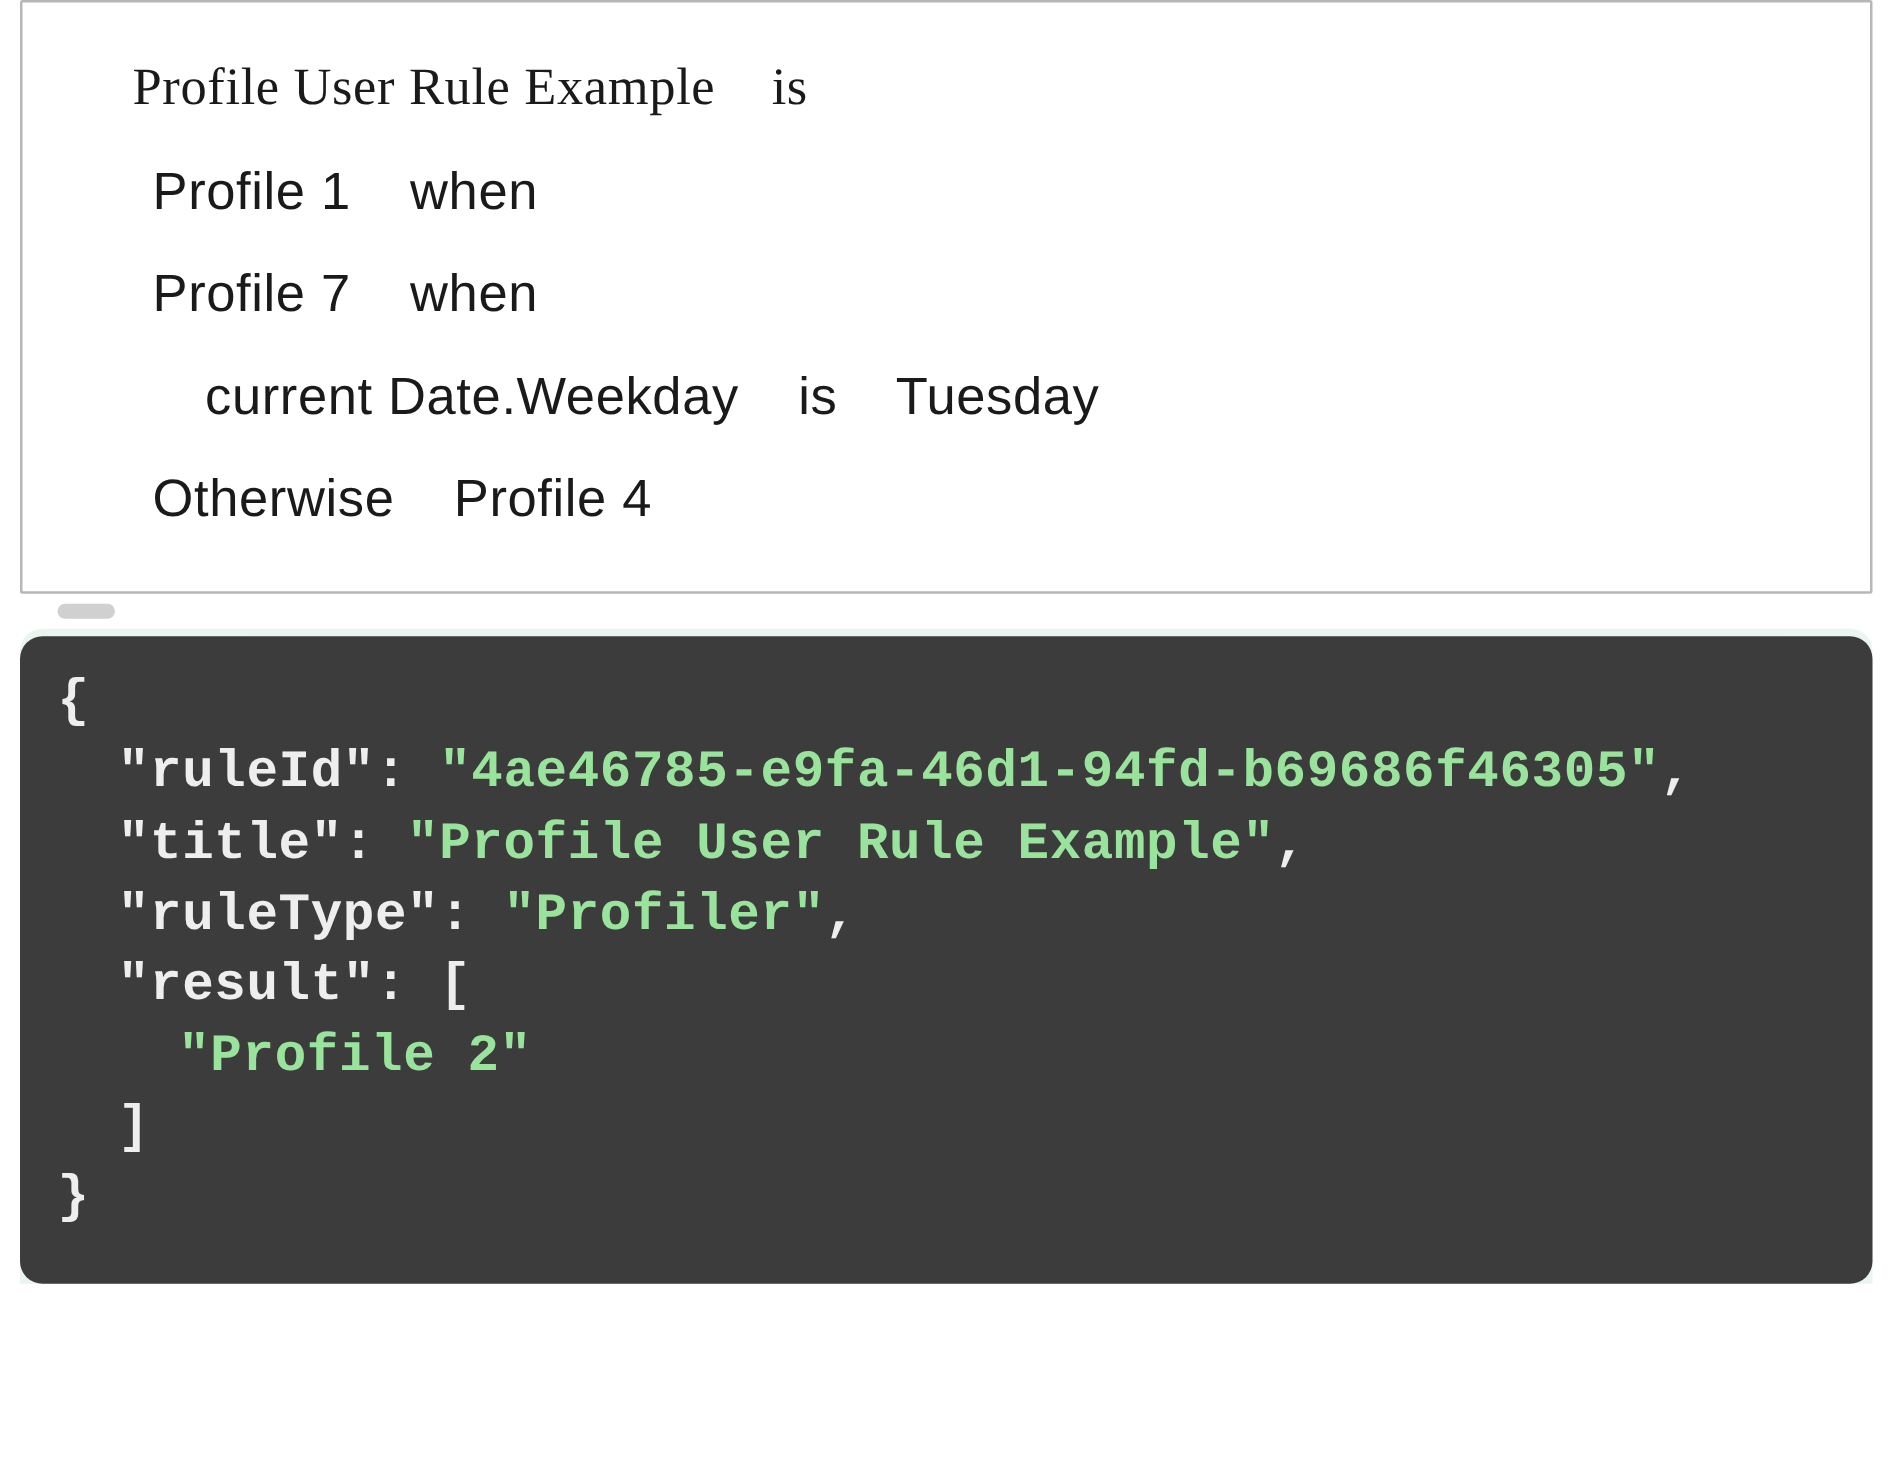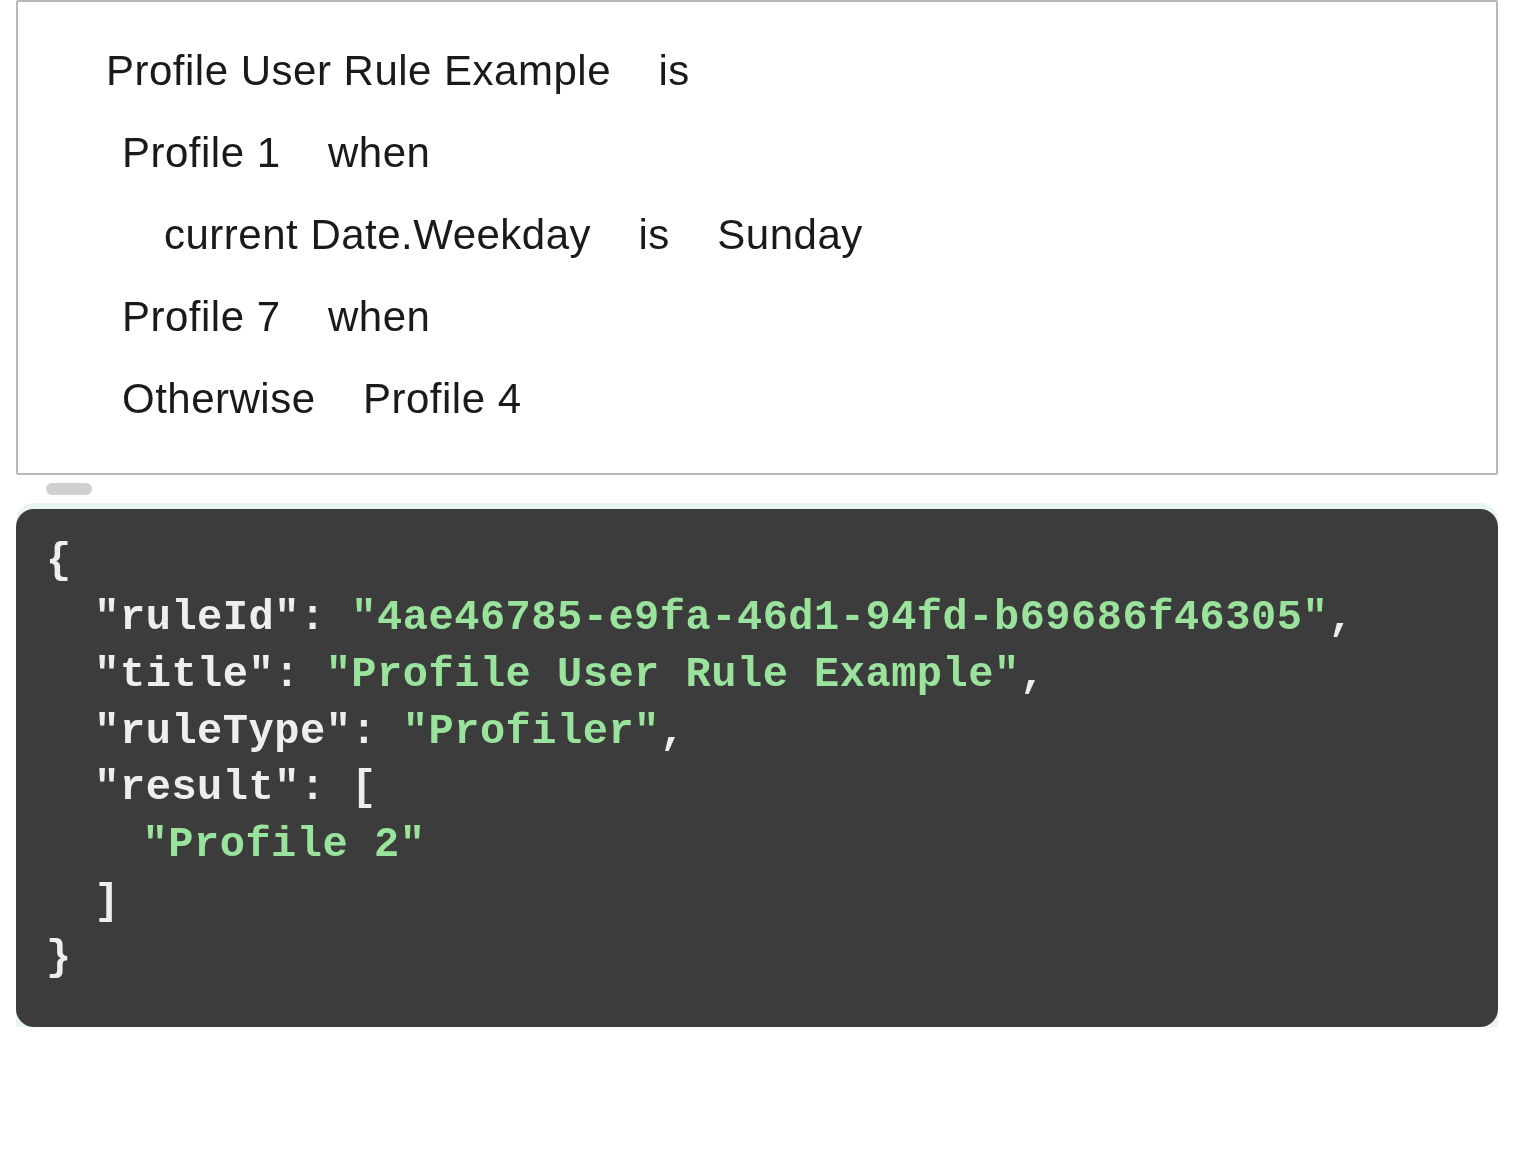--- a/index.html
+++ b/index.html
@@ -20,21 +20,21 @@
   .rule-box {
     border: 2px solid #b7b7b7;
     border-radius: 2px;
     background: #ffffff;
     padding: 28px 40px 34px 88px;
     font-size: 42px;
     line-height: 1.95;
     color: #1a1a1a;
     letter-spacing: 0.5px;
   }
-  .rule-box .line1 { margin-left: 0; }
+  .rule-box .line1 { margin-left: 0; font-family: Liberation Serif, serif; }
   .rule-box .line2 { margin-left: 16px; }
   .rule-box .line3 { margin-left: 58px; }
   .rule-box .gap-med { display: inline-block; width: 0.55em; }
 
   
   .handle-row {
     height: 28px;
     position: relative;
   }
   .handle {
@@ -82,32 +82,32 @@
       <span>Profile User Rule Example</span>
       <span class="gap-med"></span>
       <span>is</span>
     </div>
 
     <div class="line2">
       <span>Profile 1</span>
       <span class="gap-med"></span>
       <span>when</span>
     </div>
+
+    <div class="line2">
+      <span>Profile 7</span>
+      <span class="gap-med"></span>
+      <span>when</span>
+    </div>
     <div class="line3">
       <span>current Date.Weekday</span>
       <span class="gap-med"></span>
       <span>is</span>
       <span class="gap-med"></span>
-      <span>Sunday</span>
-    </div>
-
-    <div class="line2">
-      <span>Profile 7</span>
-      <span class="gap-med"></span>
-      <span>when</span>
+      <span>Tuesday</span>
     </div>
 
     <div class="line2">
       <span>Otherwise</span>
       <span class="gap-med"></span>
       <span>Profile 4</span>
     </div>
   </div>
 
   <div class="handle-row">

